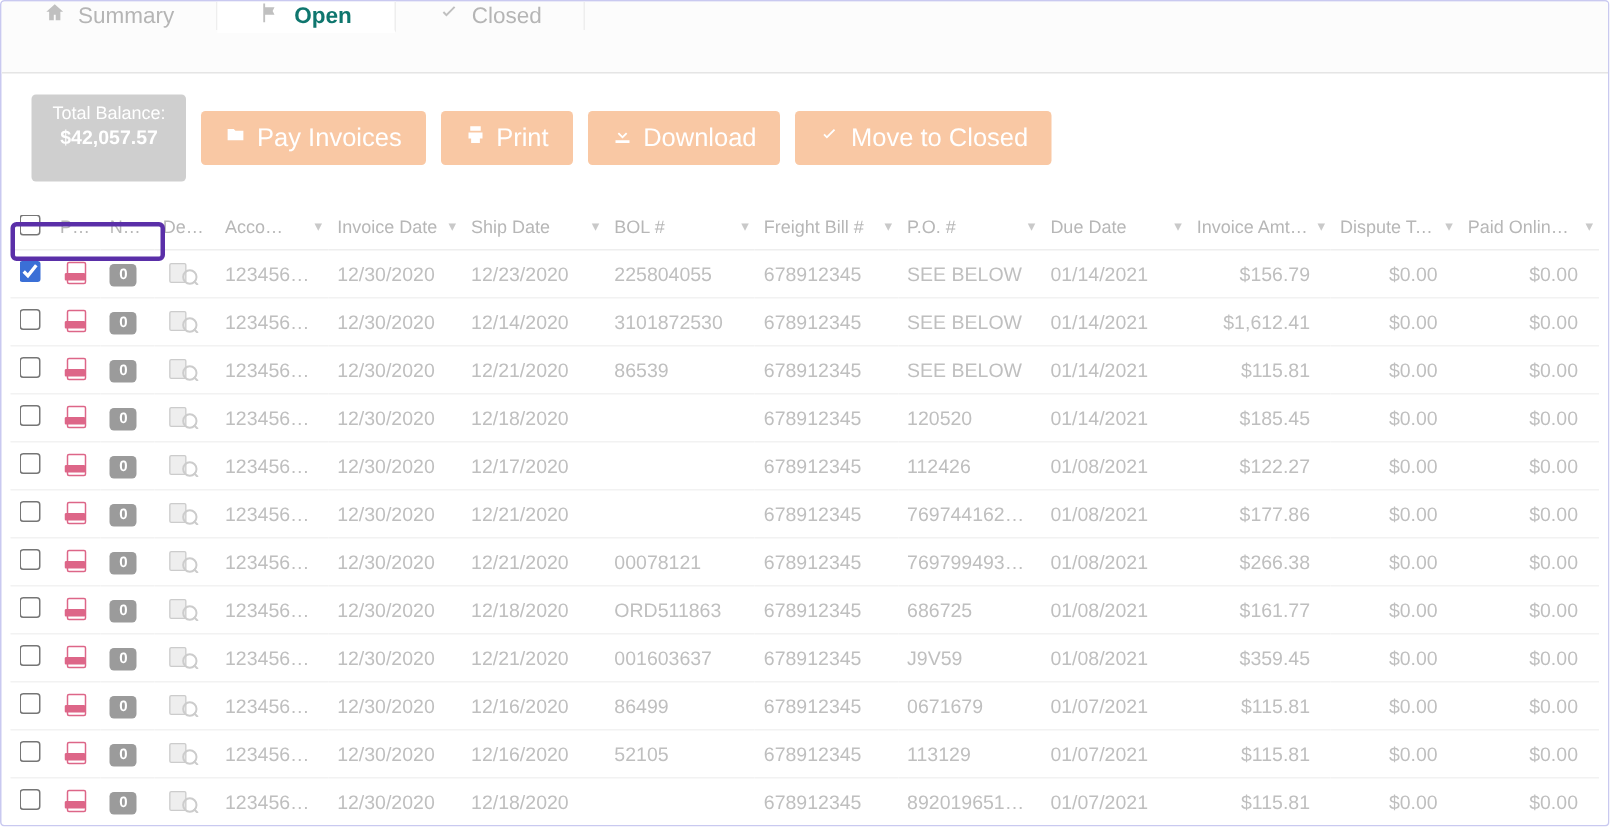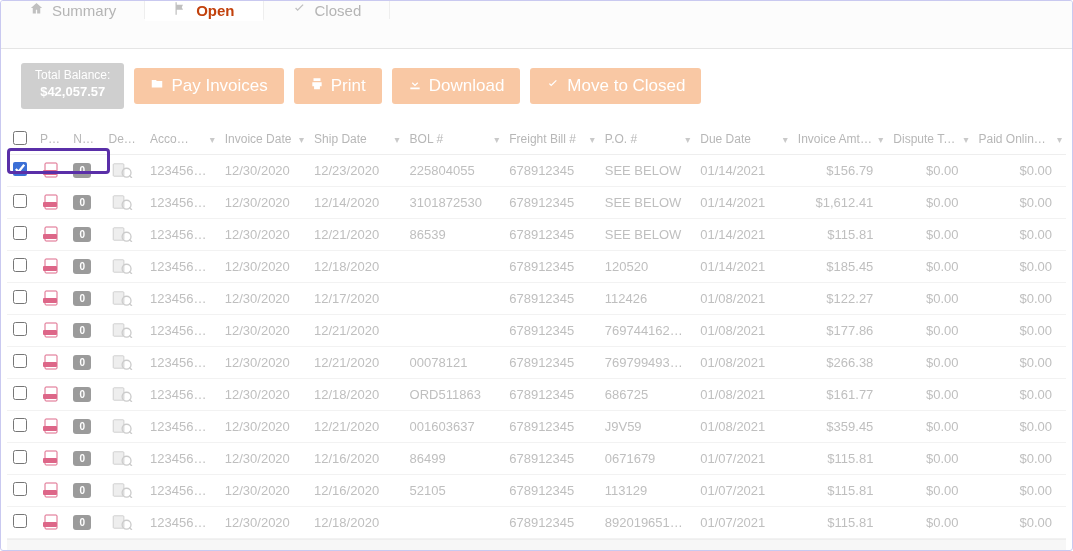--- a/index.html
+++ b/index.html
@@ -2,26 +2,26 @@
 <html><head>
 <meta charset="utf-8">
 <style>
   * { box-sizing: border-box; margin: 0; padding: 0; }
   html, body { width: 1073px; height: 551px; font-family: Arial, Helvetica, sans-serif; font-size: 13px; color: #888; background: #fff; }
   .app { width: 1073px; height: 551px; border: 1px solid #c9c9f0; border-radius: 3px; display: flex; flex-direction: column; overflow: hidden; }
   
   
   .tabs { display: flex; border-bottom: 1px solid #e5e5e5; height: 48px; align-items: flex-start; background:#fcfcfc; }
   .tab { display:flex; align-items:center; gap:8px; padding:0 28px; border-right:1px solid #eee; color:#b5b5b5; font-size:15px; cursor:pointer;}
-  .tab.active { background:#fff; color:#c2410c; font-weight:600; position:relative; border-bottom:2px solid transparent;}
+  .tab.active { background:#fff; color:#0f766e; font-weight:600; position:relative; border-bottom:2px solid transparent;}
   .tab svg { width:15px; height:15px; fill:#c0c0c0; }
   
   
   .toolbar { display:flex; align-items:center; gap:10px; padding:14px 20px 16px 20px; }
-  .balance { background:#cfcfcf; color:#fff; font-weight:600; font-size:13px; border-radius:3px; padding:4px 14px 8px 14px; line-height:1.35; text-align:center;}
+  .balance { background:#cfcfcf; color:#fff; font-weight:600; font-size:13px; border-radius:3px; padding:4px 14px 20px 14px; line-height:1.35; text-align:center;}
   .balance .lbl { font-weight:500; font-size:12px; }
   .btn { background:#f9c8a4; color:#fff; border:none; border-radius:3px; padding:8px 16px; font-size:17px; font-weight:500; display:flex; align-items:center; gap:7px; cursor:pointer;}
   .btn svg { width:14px; height:14px; fill:#fff; }
   
   
   .table-wrap { flex:1; overflow:hidden; padding:0 6px; display:flex; flex-direction:column;}
   table { width:100%; border-collapse:collapse; table-layout:fixed; }
   thead th { font-size:12px; font-weight:500; color:#b7b7b7; text-align:left; padding:6px 6px; border-bottom:1px solid #eee; position:relative; white-space:nowrap; overflow:hidden; text-overflow:ellipsis;}
   thead th .arrow { position:absolute; right:4px; top:50%; transform:translateY(-50%); color:#c9c9c9; font-size:10px;}
   tbody td { font-size:13px; color:#bfbfbf; padding:7px 6px; border-bottom:1px solid #f2f2f2; white-space:nowrap; overflow:hidden; text-overflow:ellipsis;}

